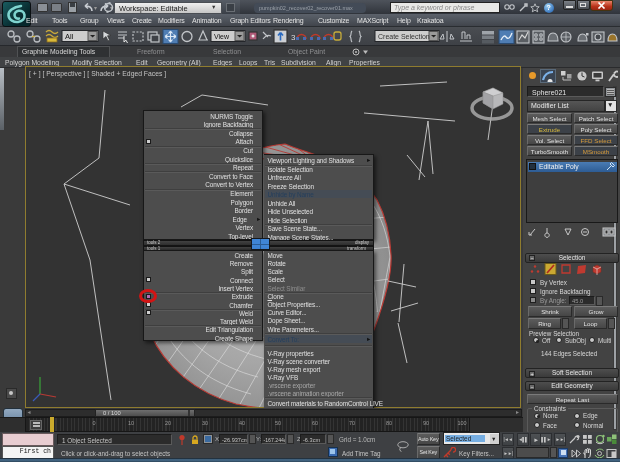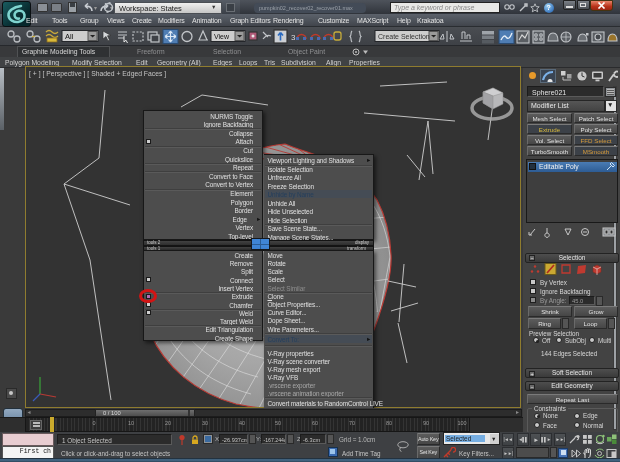--- a/index.html
+++ b/index.html
@@ -43,21 +43,21 @@
 <svg class="abs" style="left:99px;top:3px;" width="12" height="10" viewBox="0 0 12 10">
       <path d="M2 8 C2 4 5 3 9 3 M9 3 l-3-2.5 M9 3 l-3 2.5" stroke="#c8ccd2" stroke-width="1.6" fill="none"></path>
     </svg>
 <div class="abs t" style="left:110px;top:4px;font-size:6px;color:#999;">▾</div>
 <svg class="abs" style="left:103px;top:2px;" width="11" height="11" viewBox="0 0 11 11">
       <circle cx="5.5" cy="5.5" r="4" stroke="#c0c5ca" stroke-width="1.5" fill="none"></circle>
       <path d="M5.5 1.5 l2 -1 M5.5 9.5 l-2 1" stroke="#c0c5ca" stroke-width="1.5"></path>
     </svg>
 
 <div class="abs" style="left:114px;top:2px;width:108px;height:11.5px;background:linear-gradient(#efefef,#c6c6c6);border:1px solid #4a4e54;"></div>
-<div class="abs t" style="left:119px;top:3.5px;font-size:7.5px;color:#1c1c1c;">Workspace: States</div>
+<div class="abs t" style="left:119px;top:3.5px;font-size:7.5px;color:#1c1c1c;">Workspace: Editable</div>
 <div class="abs t" style="left:211px;top:4px;font-size:5.5px;color:#333;">▼</div>
 <div class="abs" style="left:226px;top:3px;width:9px;height:9px;background:#3a3f46;border:1px solid #6a6f75;"></div>
 
 <div class="abs" style="left:254px;top:3px;width:112px;height:9.5px;background:#434b57;border-radius:4px;"></div>
 <div class="abs t" style="left:259px;top:4.5px;font-size:5.5px;color:#9aa0a8;">pumpkin02_recover02_recover01.max</div>
 
 <div class="abs" style="left:390px;top:2px;width:110px;height:11px;background:#e8e8e6;border:1px solid #222;"></div>
 <div class="abs t" style="left:394px;top:3.5px;font-size:7px;color:#888;font-style:italic;">Type a keyword or phrase</div>
 <svg class="abs" style="left:504px;top:3px;" width="11" height="9" viewBox="0 0 11 9">
       <circle cx="3" cy="4" r="2.2" stroke="#c3c6ca" fill="none" stroke-width="1.1"></circle>

